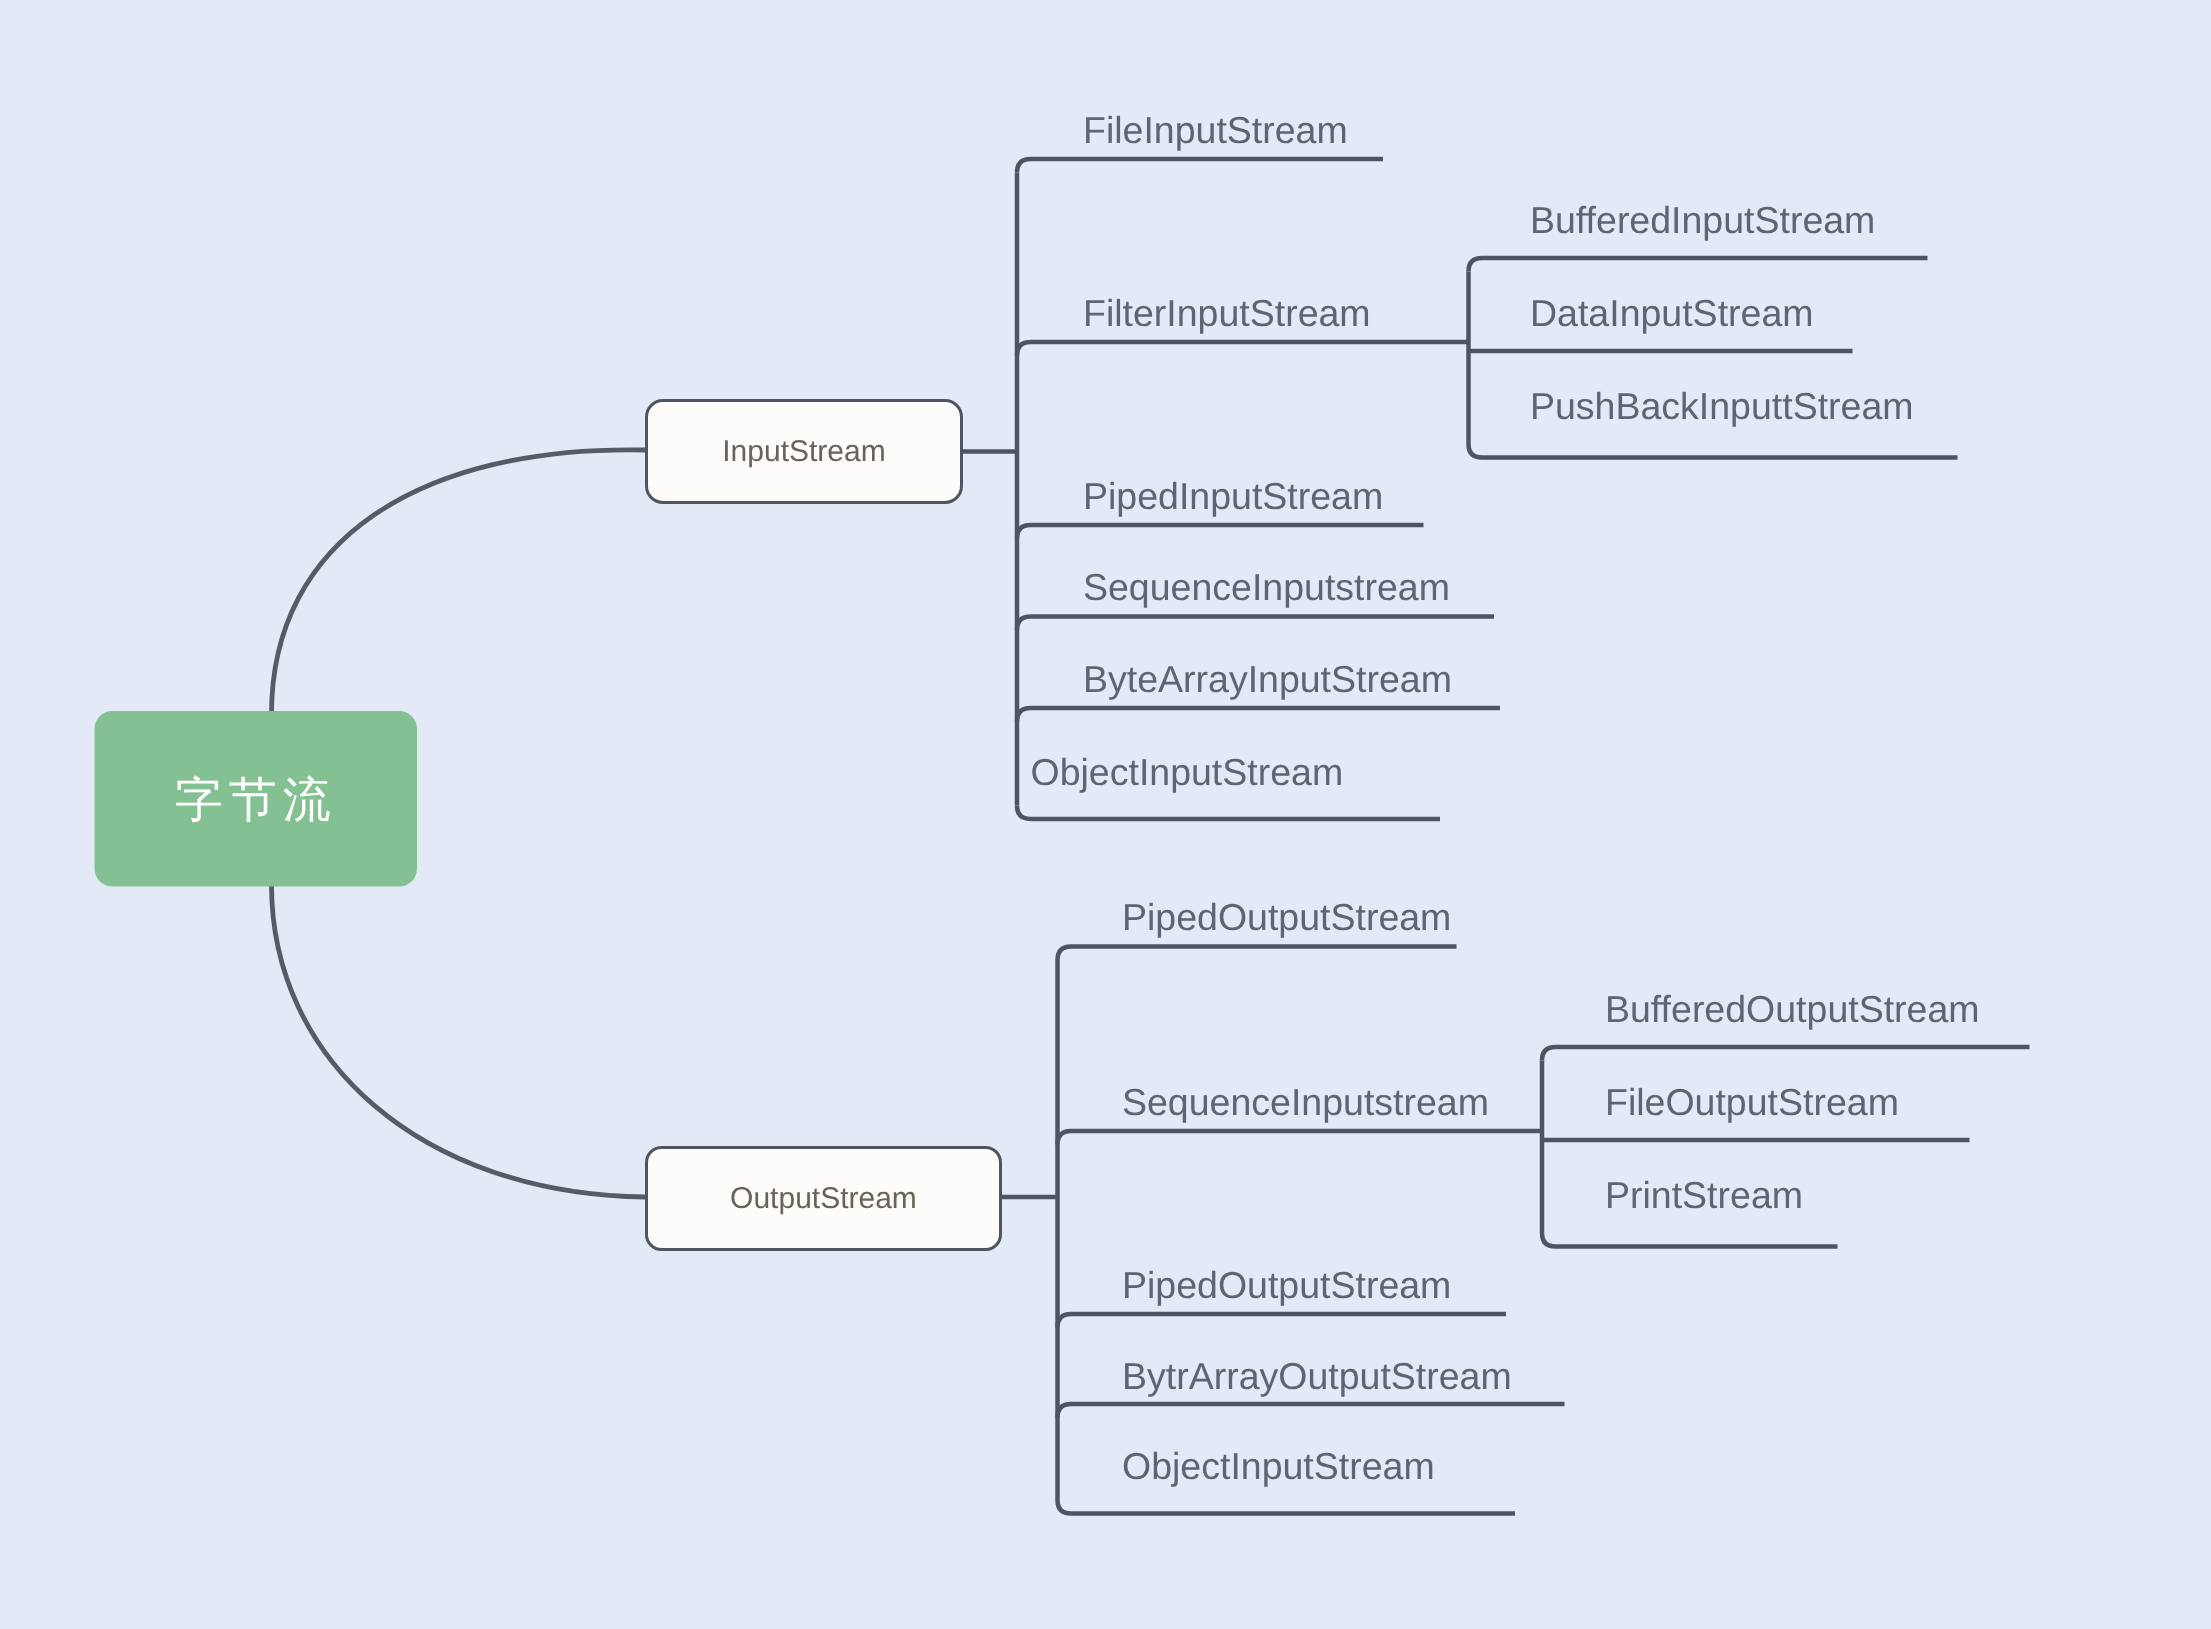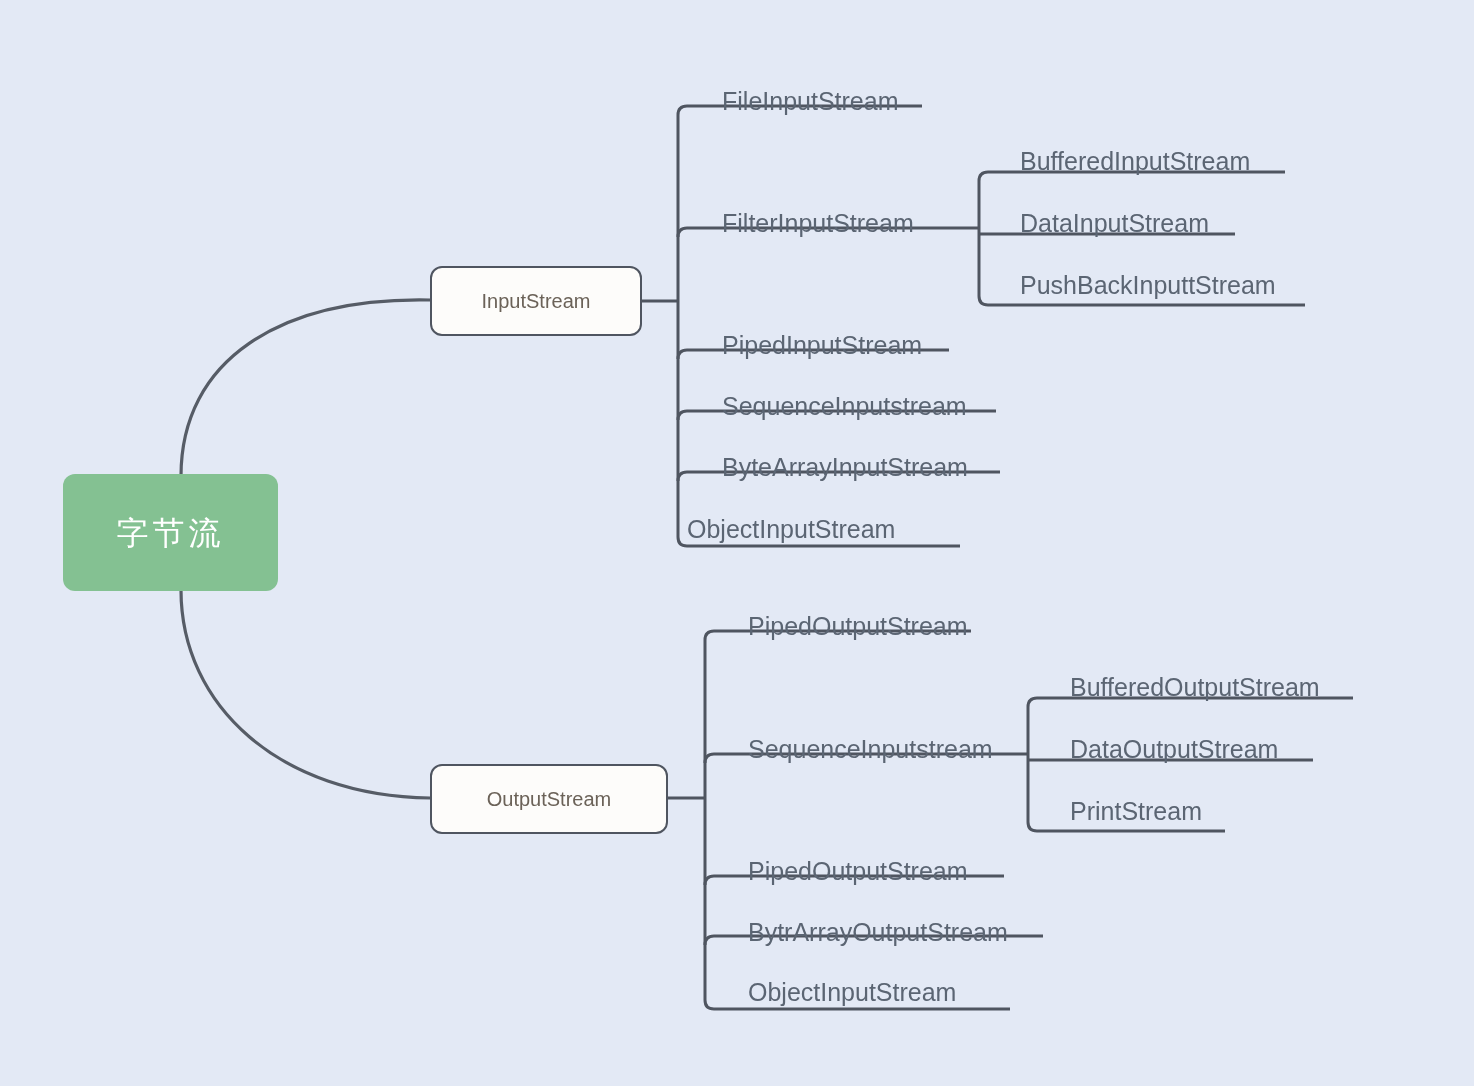--- a/index.html
+++ b/index.html
@@ -71,28 +71,28 @@
     left: 430px;
     top: 266px;
     width: 212px;
     height: 70px;
   }
   #node-outputstream {
     left: 430px;
     top: 764px;
     width: 238px;
     height: 70px;
+    border-radius: 11px;
   }
 
   
   .leaf-node {
     position: absolute;
     white-space: nowrap;
     box-sizing: border-box;
-    margin-top: 14px;
   }
   .leaf-label {
     display: block;
     color: #5b6573;
     font-size: 25px;
     line-height: 1;
     padding: 0 0 10px 10px;
     white-space: nowrap;
   }
 </style>
@@ -206,21 +206,21 @@
 
   <div class="leaf-node" style="left:738px; top:723px;">
     <span class="leaf-label">SequenceInputstream</span>
   </div>
 
   <div class="leaf-node" style="left:1060px; top:661px;">
     <span class="leaf-label">BufferedOutputStream</span>
   </div>
 
   <div class="leaf-node" style="left:1060px; top:723px;">
-    <span class="leaf-label">DataOutputStream</span>
+    <span class="leaf-label">FileOutputStream</span>
   </div>
 
   <div class="leaf-node" style="left:1060px; top:785px;">
     <span class="leaf-label">PrintStream</span>
   </div>
 
   <div class="leaf-node" style="left:738px; top:845px;">
     <span class="leaf-label">PipedOutputStream</span>
   </div>
 

